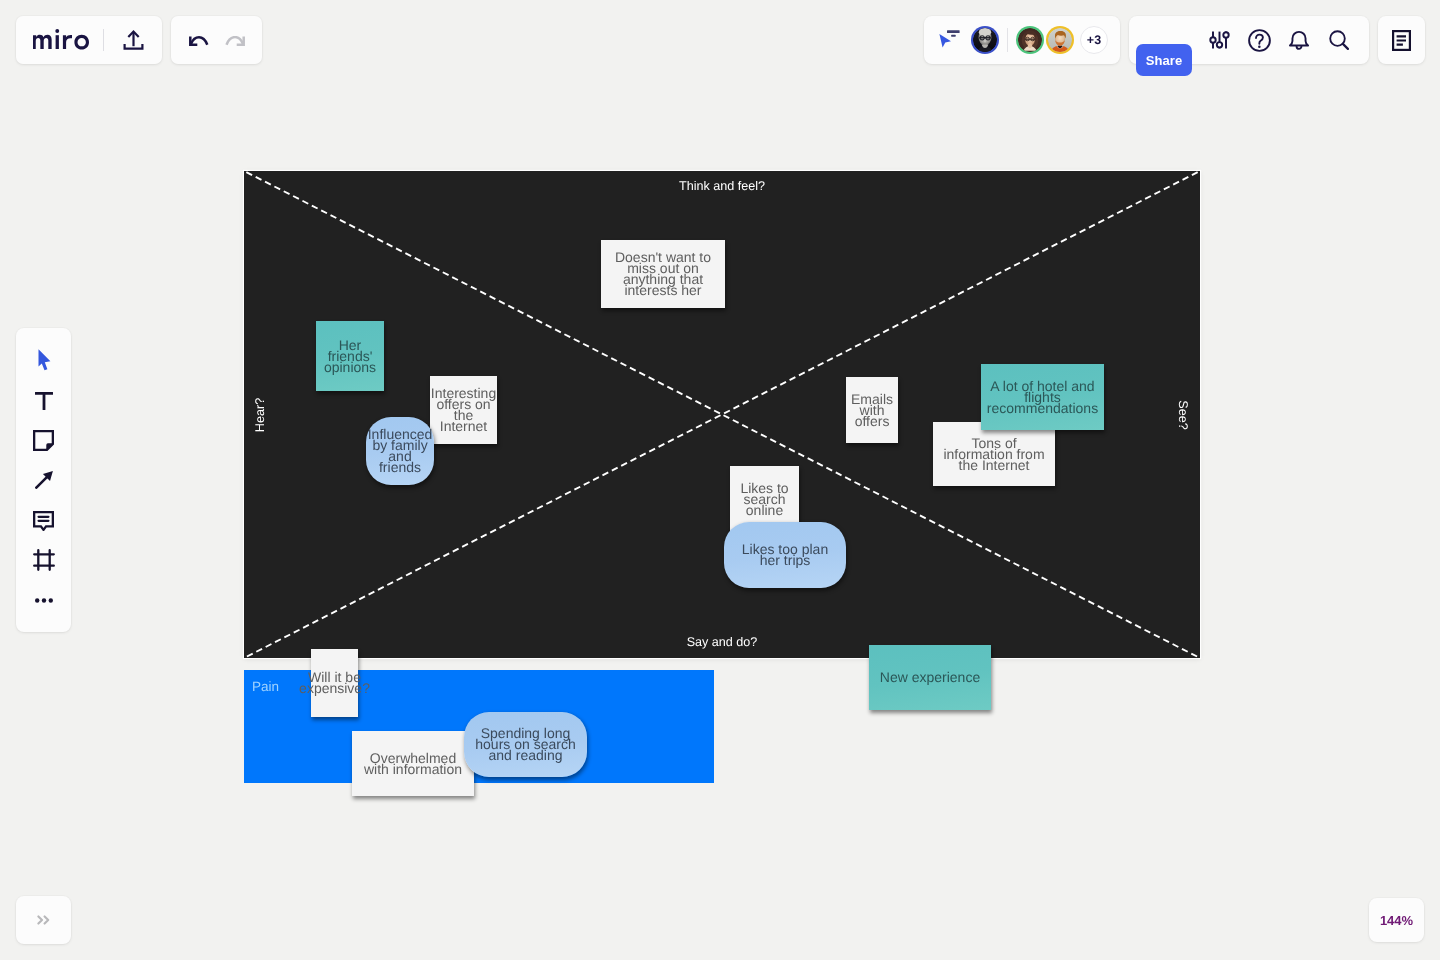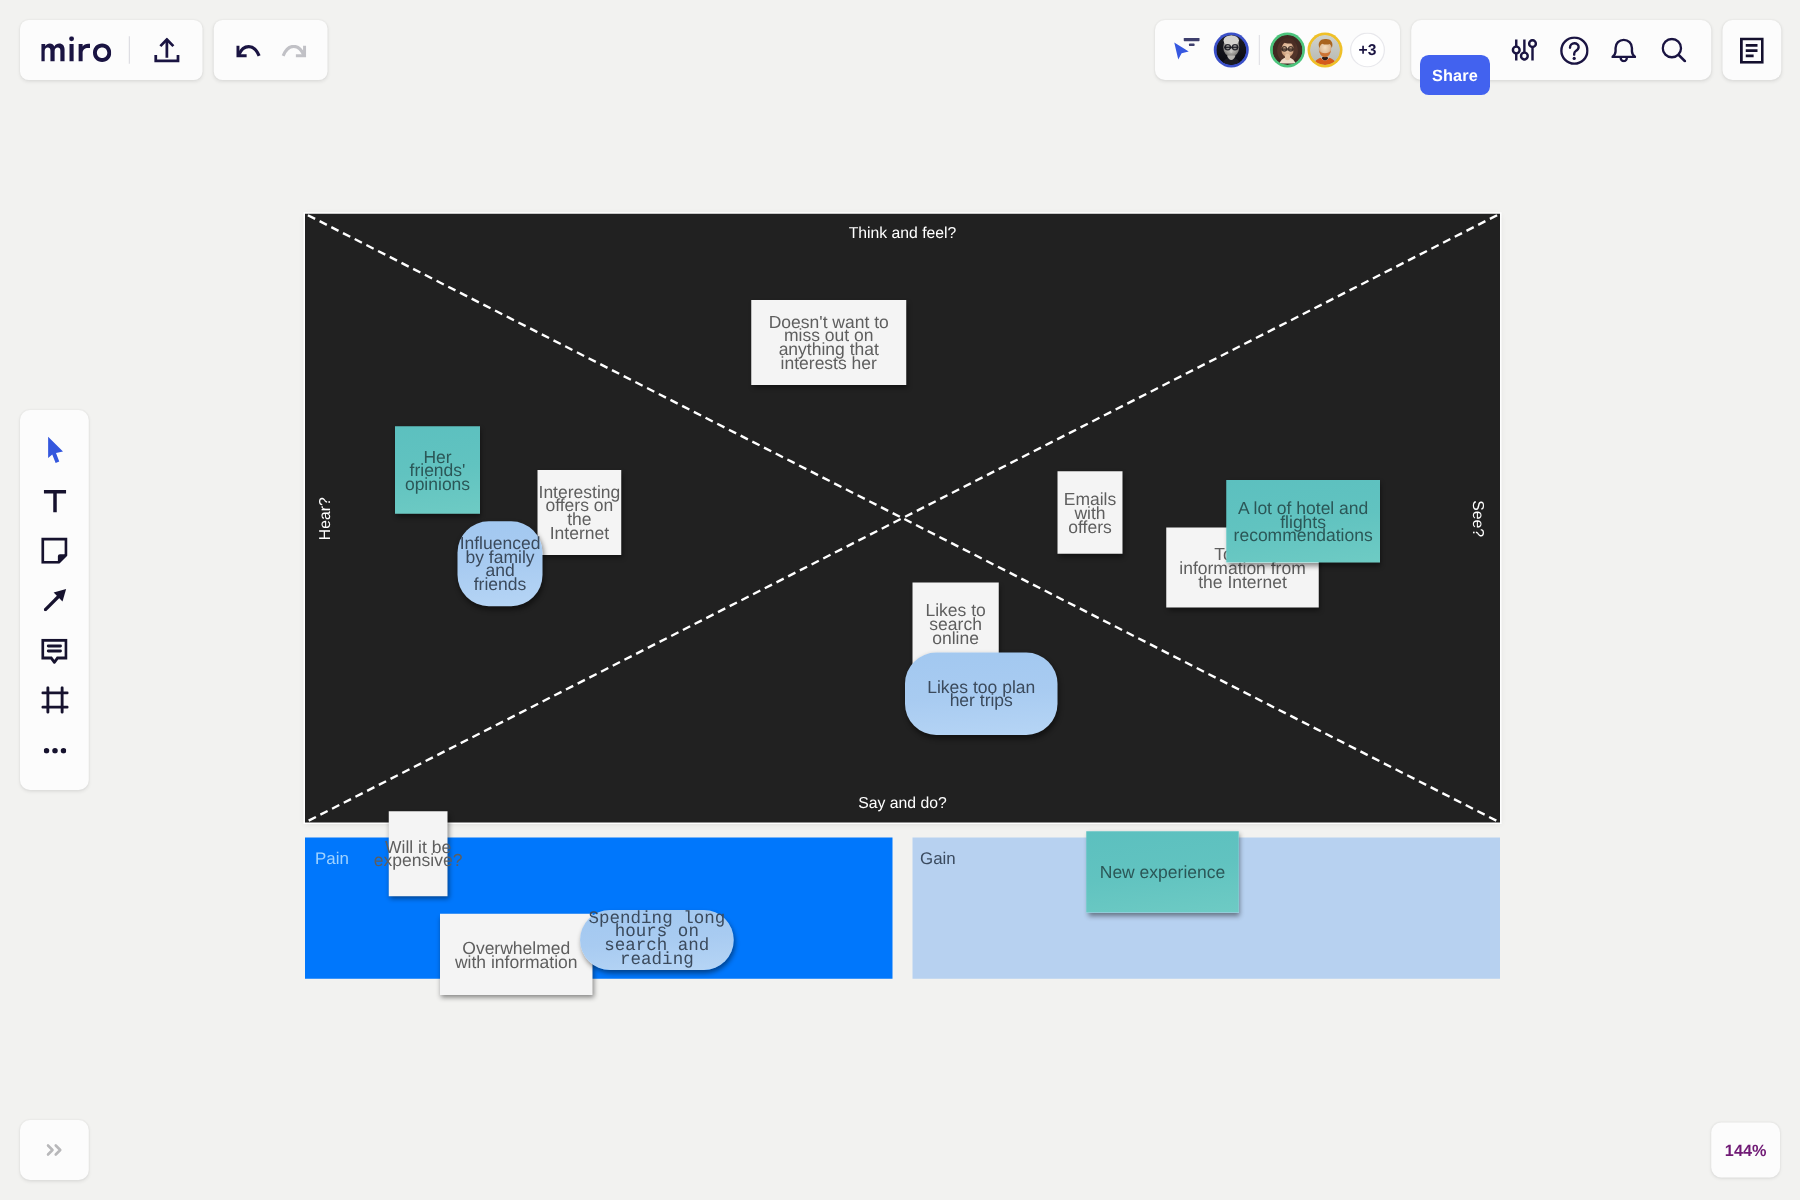--- a/index.html
+++ b/index.html
@@ -83,21 +83,21 @@
   .dark-frame { position:absolute; background: #212121; box-shadow: 0 0 0 1.2px #ffffff, 0 1px 5px rgba(0,0,0,.10); }
   .frame-label { position: absolute; color: #ffffff; font-size: 12.6px; transform: translateZ(0); }
   .quad-box { position:absolute; }
   .quad-label { position:absolute; font-size: 13.5px; transform: translateZ(0); }
 
   .note { position: absolute; display: flex; -webkit-font-smoothing: antialiased; transform: translateZ(0); will-change: transform; align-items: center;
      justify-content: center; text-align: center; padding: 6px;
      font-size: 14px; line-height: 11px; color: #404040;
      box-shadow: 1px 2.5px 4px rgba(0,0,0,.45); }
   .note.nw { background: #f4f4f4; color: #5e5e5e; }
-  .note.nt { background: linear-gradient(172deg, #5cc0bf 0%, #61c3c0 50%, #6ecbc4 100%); color: #2b5757; margin-top: 20px; }
+  .note.nt { background: linear-gradient(172deg, #5cc0bf 0%, #61c3c0 50%, #6ecbc4 100%); color: #2b5757; }
   .note.nb { background: linear-gradient(175deg, #a2c8f0 0%, #a8cbf1 50%, #b6d5f5 100%); color: #3b4a5c; border-radius: 25px; }
 
   svg { display:block; }
 </style>
 </head>
 <body>
 
 <div class="app">
 
   <div id="board">
@@ -109,23 +109,20 @@
       </svg>
       <div class="frame-label" style="left:0;right:0;top:8px;text-align:center;">Think and feel?</div>
       <div class="frame-label" style="left:0;right:0;bottom:9.5px;text-align:center;">Say and do?</div>
       <div class="frame-label" style="left:0px;top:50%;transform:translate(-1px,-50%) rotate(-90deg);transform-origin:center;white-space:nowrap;">Hear?</div>
       <div class="frame-label" style="right:0px;top:50%;transform:translate(-3px,-50%) rotate(90deg);transform-origin:center;white-space:nowrap;">See?</div>
     </div>
 
     <div class="quad-box" style="left:244px;top:670px;width:470px;height:113px;background:#0077fc;">
       <div class="quad-label" style="left:8px;top:9px;color:#9fd3ff;">Pain</div>
     </div>
-    <div class="quad-box" style="left:730px;top:670px;width:470px;height:113px;background:#b7d1f0;">
-      <div class="quad-label" style="left:6px;top:9px;color:#3a4a5e;">Gain</div>
-    </div>
 
     <div id="notes-layer">
         <div class="note nw" style="left: 601px; top: 240px; width: 124px; height: 68px;">
           <span>Doesn't want to miss out on anything that interests her</span>
         </div>
         <div class="note nt" style="left: 316px; top: 321px; width: 68px; height: 70px;">
           <span>Her friends' opinions</span>
         </div>
         <div class="note nw" style="left: 430px; top: 376px; width: 67px; height: 68px;">
           <span>Interesting offers on the Internet</span>
@@ -147,21 +144,21 @@
         </div>
         <div class="note nb" style="left: 724px; top: 522px; width: 122px; height: 66px;">
           <span>Likes too plan her trips</span>
         </div>
         <div class="note nw" style="left: 311px; top: 649px; width: 47px; height: 68px;">
           <span>Will it be expensive?</span>
         </div>
         <div class="note nw" style="left: 352px; top: 731px; width: 122px; height: 65px;">
           <span>Overwhelmed with information</span>
         </div>
-        <div class="note nb" style="left: 464px; top: 728px; width: 123px; height: 48px; font-family: Liberation Mono, monospace;">
+        <div class="note nb" style="left: 464px; top: 712px; width: 123px; height: 65px;">
           <span>Spending long hours on search and reading</span>
         </div>
         <div class="note nt" style="left: 869px; top: 645px; width: 122px; height: 65px;">
           <span>New experience</span>
         </div>
       </div>
   </div>
 
   <div class="panel" id="logo-panel">
     <span class="miro-logo">

